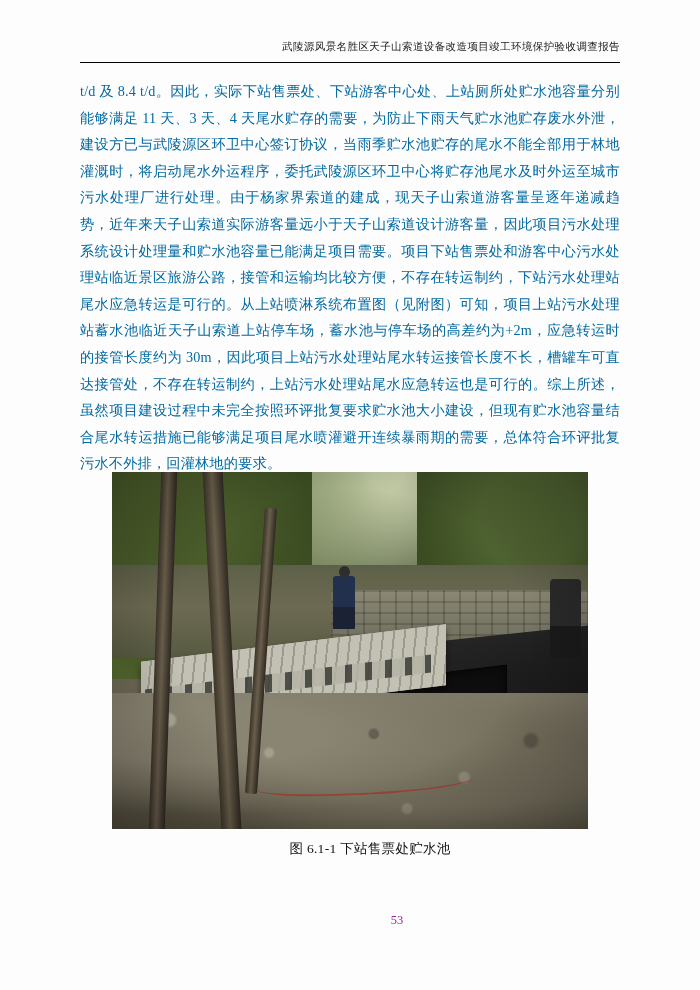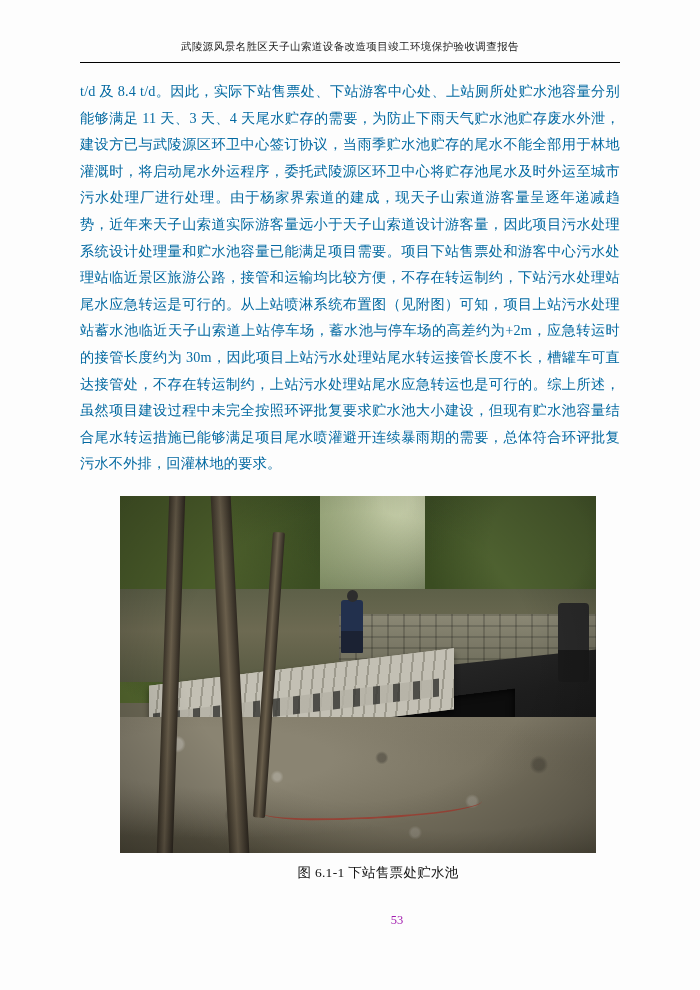--- a/index.html
+++ b/index.html
@@ -21,21 +21,21 @@
     box-sizing: border-box;
     background: #fdfdfd;
     overflow: hidden;
   }
   
   .header {
     position: absolute;
     top: 40px;
     left: 80px;
     width: 540px;
-    text-align: center;
+    text-align: right;
     font-size: 10.5px;
     letter-spacing: 0.4px;
     color: #1a1a1a;
     font-family: "DejaVu Sans", sans-serif;
     white-space: nowrap;
     overflow: hidden;
   }
   .header-rule {
     position: absolute;
     top: 62px;
@@ -57,23 +57,22 @@
     text-align: justify;
     text-justify: inter-ideograph;
     letter-spacing: 0.2px;
     color: #0369a1;
     margin: 0;
   }
   
   .figure-wrap {
     position: absolute;
     top: 472px;
-    left: 120px;
+    left: 112px;
     width: 516px;
-    margin-top: 24px;
   }
   .figure-img {
     width: 476px;
     height: 357px;
     display: block;
     border: 0;
     background: #6e6a57;
     position: relative;
     overflow: hidden;
   }

